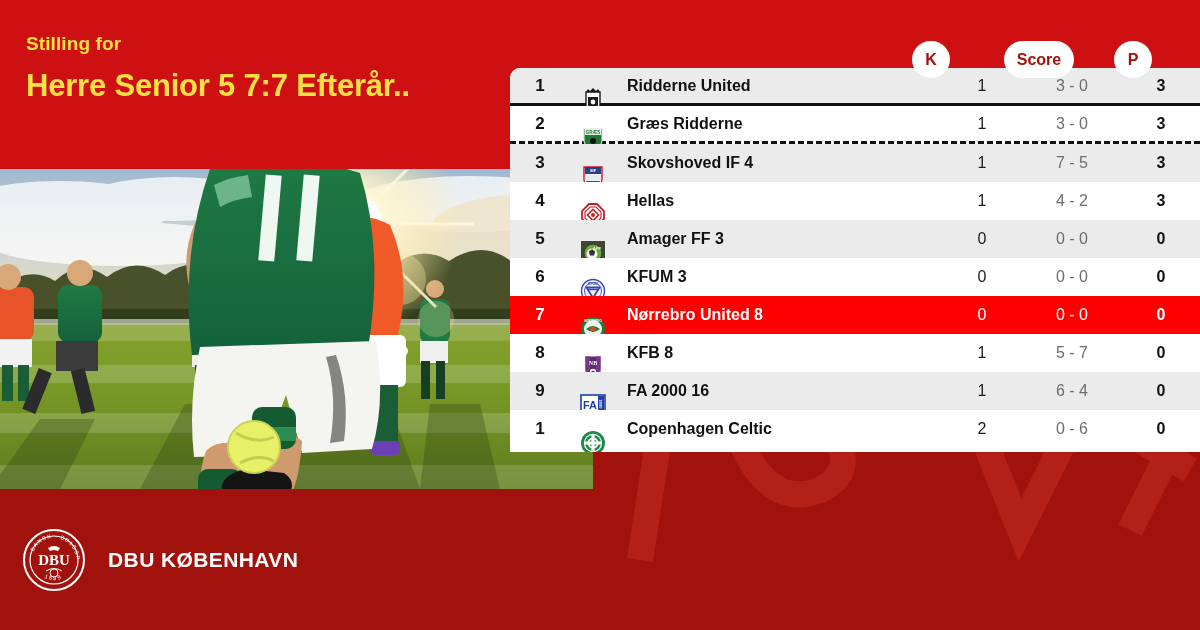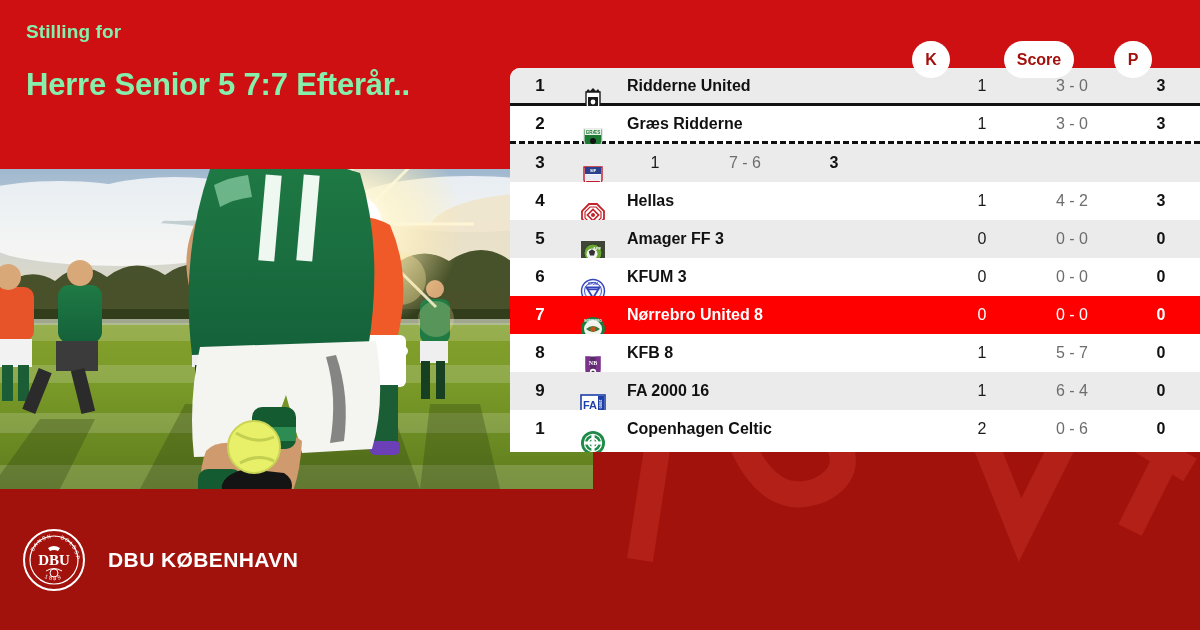--- a/index.html
+++ b/index.html
@@ -16,30 +16,30 @@
     position:absolute; left:0; top:0; width:1200px; height:630px;
     overflow:hidden; pointer-events:none;
   }
 
   
   .header-band {
     position:absolute; left:0; top:0; width:1200px; height:169px;
     background:#CE1012;
   }
   .title-block {
-    position:absolute; left:26px; top:20px; width:470px;
-    color:#86efac;
+    position:absolute; left:26px; top:32px; width:470px;
+    color:#fde047;
   }
   .kicker {
     font-size:19px; font-weight:bold; letter-spacing:0.1px;
     line-height:24px;
   }
   .title {
     font-size:31px; font-weight:bold; line-height:40px;
-    margin-top:21px; letter-spacing:-0.2px;
+    margin-top:10px; letter-spacing:-0.2px;
   }
 
   
   .photo {
     position:absolute; left:0; top:169px; width:593px; height:320px;
     overflow:hidden;
     background:#6f8f2a;
   }
   .photo svg { display:block; }
 
@@ -347,22 +347,23 @@
         <div class="c-rank">3</div>
         <div class="c-logo">
           <svg width="26" height="26" viewBox="0 0 26 26">
             <path d="M4 3h18v13a9 9 0 0 1-9 8 9 9 0 0 1-9-8z" fill="#f2f2f6" stroke="#c01a2b" stroke-width="1.4"></path>
         <rect x="5" y="3" width="16" height="7" fill="#2b3f8f"></rect>
         <path d="M5 11h16v5H5z" fill="#e7eaf5"></path>
         <path d="M6 17h14a8 8 0 0 1-7 6 8 8 0 0 1-7-6z" fill="#c01a2b"></path>
         <text x="13" y="8.4" text-anchor="middle" font-size="4" font-weight="bold" fill="#ffffff" font-family="Liberation Sans, sans-serif">SIF</text>
           </svg>
         </div>
+        <div class="c-name">Skovshoved IF 4</div>
         <div class="c-k">1</div>
-        <div class="c-score">7 - 6</div>
+        <div class="c-score">7 - 5</div>
         <div class="c-p">3</div>
       </div>
       <div class="row">
         <div class="c-rank">4</div>
         <div class="c-logo">
           <svg width="26" height="26" viewBox="0 0 26 26">
             <path d="M9 2h8l7 7v8l-7 7H9l-7-7V9z" fill="none" stroke="#c4232b" stroke-width="1.8"></path>
         <path d="M10 5h6l5 5v6l-5 5h-6l-5-5v-6z" fill="none" stroke="#c4232b" stroke-width="1.2"></path>
         <rect x="9" y="9" width="8" height="8" transform="rotate(45 13 13)" fill="none" stroke="#c4232b" stroke-width="1.6"></rect>
         <circle cx="13" cy="13" r="2" fill="#c4232b"></circle>

